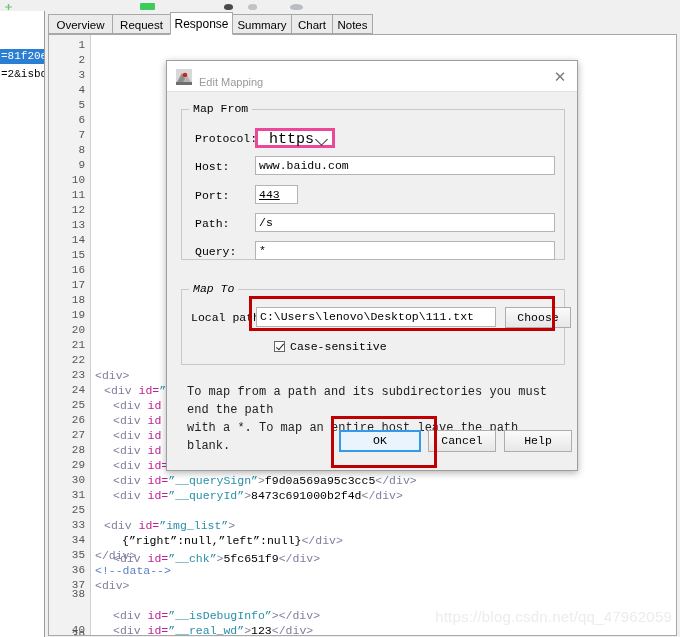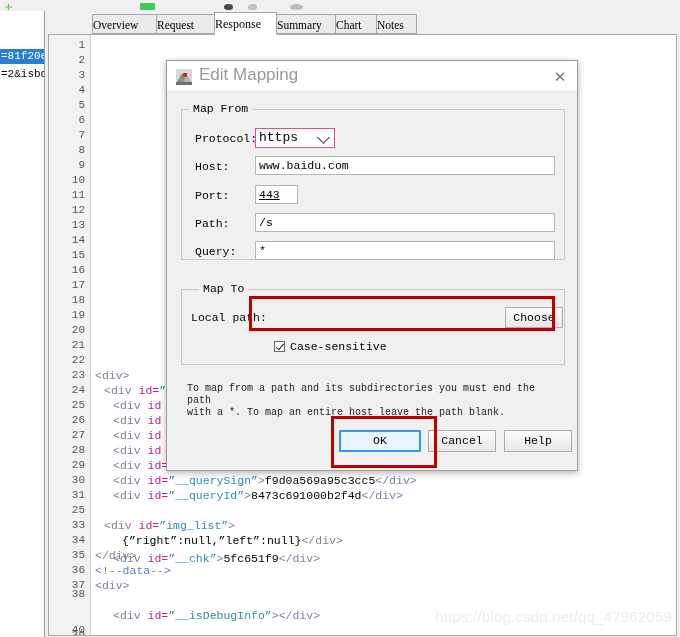--- a/index.html
+++ b/index.html
@@ -53,25 +53,24 @@
 
   
   #tabstrip {
     position: absolute; left: 3px; top: 1px; width: 629px; height: 23px;
   }
   .tab {
     position: absolute; top: 2px; height: 20px;
     background: #ebebeb;
     border: 1px solid #a8a8a8;
     border-bottom: 1px solid #a8a8a8;
-    font-family: Liberation Serif, serif;
+    font-family: Liberation Sans, sans-serif;
     font-size: 11.5px; line-height: 20px;
-    color: #000;
-    box-sizing: border-box;
-    margin-left: 44px;
+    text-align: center; color: #000;
+    box-sizing: border-box;
   }
   .tab.active {
     background: #ffffff;
     top: 0; height: 23px; line-height: 22px;
     border-bottom: 1px solid #ffffff;
     z-index: 5;
     font-size: 12px;
   }
   #tabline {
     position: absolute; left: 3px; top: 23px; width: 629px; height: 1px;
@@ -127,23 +126,23 @@
   #dlgtitlebar {
     position: absolute; left: 0; top: 0; width: 100%; height: 31px;
     background: #ffffff;
     border-bottom: 1px solid #e2e2e2;
     box-sizing: border-box;
   }
   #dlgicon {
     position: absolute; left: 9px; top: 8px; width: 16px; height: 16px;
   }
   #dlgtitle {
-    position: absolute; left: 32px; top: 5px;
+    position: absolute; left: 32px; top: 13px;
     font-family: "Liberation Sans", sans-serif;
-    font-size: 17px; color: #9a9a9a; line-height: 17px;
+    font-size: 11px; color: #9a9a9a; line-height: 17px;
   }
   #dlgclose {
     position: absolute; right: 6px; top: 6px; width: 22px; height: 20px;
     text-align: center; line-height: 19px;
     font-size: 15px; color: #7b7b7b;
     cursor: pointer;
   }
 
   .groupbox {
     position: absolute;
@@ -171,25 +170,25 @@
     box-sizing: border-box;
     font-family: "Liberation Mono", monospace;
     font-size: 11.5px; color: #000;
     padding: 0 0 0 3px;
     line-height: 17px;
     white-space: nowrap; overflow: hidden;
   }
   .combo {
     position: absolute;
     background: #ffffff;
-    border: 1px solid #ec4899;
-    box-sizing: border-box;
-    font-family: "Liberation Mono", monospace;
-    font-size: 13px; color: #000;
-    padding-left: 3px;
+    border: 3px solid #ec4899;
+    box-sizing: border-box;
+    font-family: "Liberation Mono", monospace;
+    font-size: 15px; color: #000;
+    padding-left: 11px;
     line-height: 18px;
   }
   .combo .chev {
     position: absolute; right: 6px; top: 4px;
     width: 8px; height: 8px;
     border-right: 1.4px solid #333;
     border-bottom: 1.4px solid #333;
     transform: rotate(45deg);
   }
   .btn {
@@ -202,22 +201,22 @@
     text-align: center;
     cursor: pointer;
   }
   .btn.primary {
     background: #eaf4fd;
     border: 2px solid #3399ea;
   }
   .hint {
     position: absolute;
     font-family: "Liberation Mono", monospace;
-    font-size: 10px; color: #222;
-    line-height: 12px;
+    font-size: 12px; color: #222;
+    line-height: 18px;
     white-space: pre-line;
   }
   .chk-wrap { position: absolute; }
   .chkbox {
     position: absolute; left: 0; top: 2px;
     width: 11px; height: 11px;
     background: #fff; border: 1px solid #666;
     box-sizing: border-box;
   }
   .chkbox:after {
@@ -333,20 +332,21 @@
           <div class="cline" style="top: 438px; left: 22px;"><span class="tg">&lt;div </span><span class="at">id=</span><span class="vl">”__querySign”</span><span class="tg">&gt;</span><span class="tx">f9d0a569a95c3cc5</span><span class="tg">&lt;/div&gt;</span></div>
           <div class="cline" style="top: 453px; left: 22px;"><span class="tg">&lt;div </span><span class="at">id=</span><span class="vl">”__queryId”</span><span class="tg">&gt;</span><span class="tx">8473c691000b2f4d</span><span class="tg">&lt;/div&gt;</span></div>
           <div class="cline" style="top: 468px; left: 22px; margin-top: 48px;"><span class="tg">&lt;div </span><span class="at">id=</span><span class="vl">”__chk”</span><span class="tg">&gt;</span><span class="tx">5fc651f9</span><span class="tg">&lt;/div&gt;</span></div>
           <div class="cline" style="top: 483px; left: 13px;"><span class="tg">&lt;div </span><span class="at">id=</span><span class="vl">”img_list”</span><span class="tg">&gt;</span></div>
           <div class="cline" style="top: 498px; left: 31px;"><span class="tx">{”right”:null,”left”:null}</span><span class="tg">&lt;/div&gt;</span></div>
           <div class="cline" style="top: 513px; left: 4px;"><span class="tg">&lt;/div&gt;</span></div>
           <div class="cline" style="top: 528px; left: 4px;"><span class="cm">&lt;!--data--&gt;</span></div>
           <div class="cline" style="top: 543px; left: 4px;"><span class="tg">&lt;div&gt;</span></div>
           <div class="cline" style="top: 558px; left: 4px;"></div>
           <div class="cline" style="top: 573px; left: 22px;"><span class="tg">&lt;div </span><span class="at">id=</span><span class="vl">”__isDebugInfo”</span><span class="tg">&gt;&lt;/div&gt;</span></div>
+          <div class="cline" style="top: 588px; left: 22px;"><span class="tg">&lt;div </span><span class="at">id=</span><span class="vl">”__real_wd”</span><span class="tg">&gt;</span><span class="tx">123</span><span class="tg">&lt;/div&gt;</span></div>
         </div>
     </div>
 
   </div>
 
   <div id="dialog">
 
     <div id="dlgtitlebar">
       <svg id="dlgicon" viewBox="0 0 16 16">
         <rect x="0" y="0" width="16" height="16" fill="#d8d8d8"></rect>
@@ -374,24 +374,25 @@
     <div class="fieldlabel" style="left:28px; top:128px;">Port:</div>
     <div class="textinput" style="left:88px; top:124px; width:43px; height:19px;text-decoration:underline;">443</div>
 
     <div class="fieldlabel" style="left:28px; top:156px;">Path:</div>
     <div class="textinput" style="left:88px; top:152px; width:300px; height:19px;">/s</div>
 
     <div class="fieldlabel" style="left:28px; top:184px;">Query:</div>
     <div class="textinput" style="left:88px; top:180px; width:300px; height:19px;">*</div>
 
     <div class="groupbox" style="left:14px; top:228px; width:384px; height:76px;"></div>
-    <div class="grouplabel" style="left:32px; top:222px;">Map To</div>
+    <div class="grouplabel" style="left:22px; top:222px;font-style:italic;">Map To</div>
 
     <div class="fieldlabel" style="left:24px; top:250px;">Local path:</div>
-    <div class="btn" style="left:338px; top:246px; width:58px; height:21px; line-height:19px;">Choose</div>
+    <div class="textinput" style="left:89px; top:246px; width:240px; height:20px;">C:\Users\lenovo\Desktop\111.txt</div>
+    <div class="btn" style="left:338px; top:246px; width:66px; height:21px; line-height:19px;">Choose</div>
 
     <div class="chk-wrap" style="left:107px; top:278px; width:150px; height:15px;text-align:center;">
       <span class="chkbox"></span>
       <span class="chklabel">Case-sensitive</span>
     </div>
 
     <div class="hint" style="left:20px; top:322px; width:375px;">To map from a path and its subdirectories you must end the path
 with a *. To map an entire host leave the path blank.</div>
 
     <div class="btn primary" style="left:172px; top:369px; width:82px; height:22px; line-height:18px;">OK</div>

